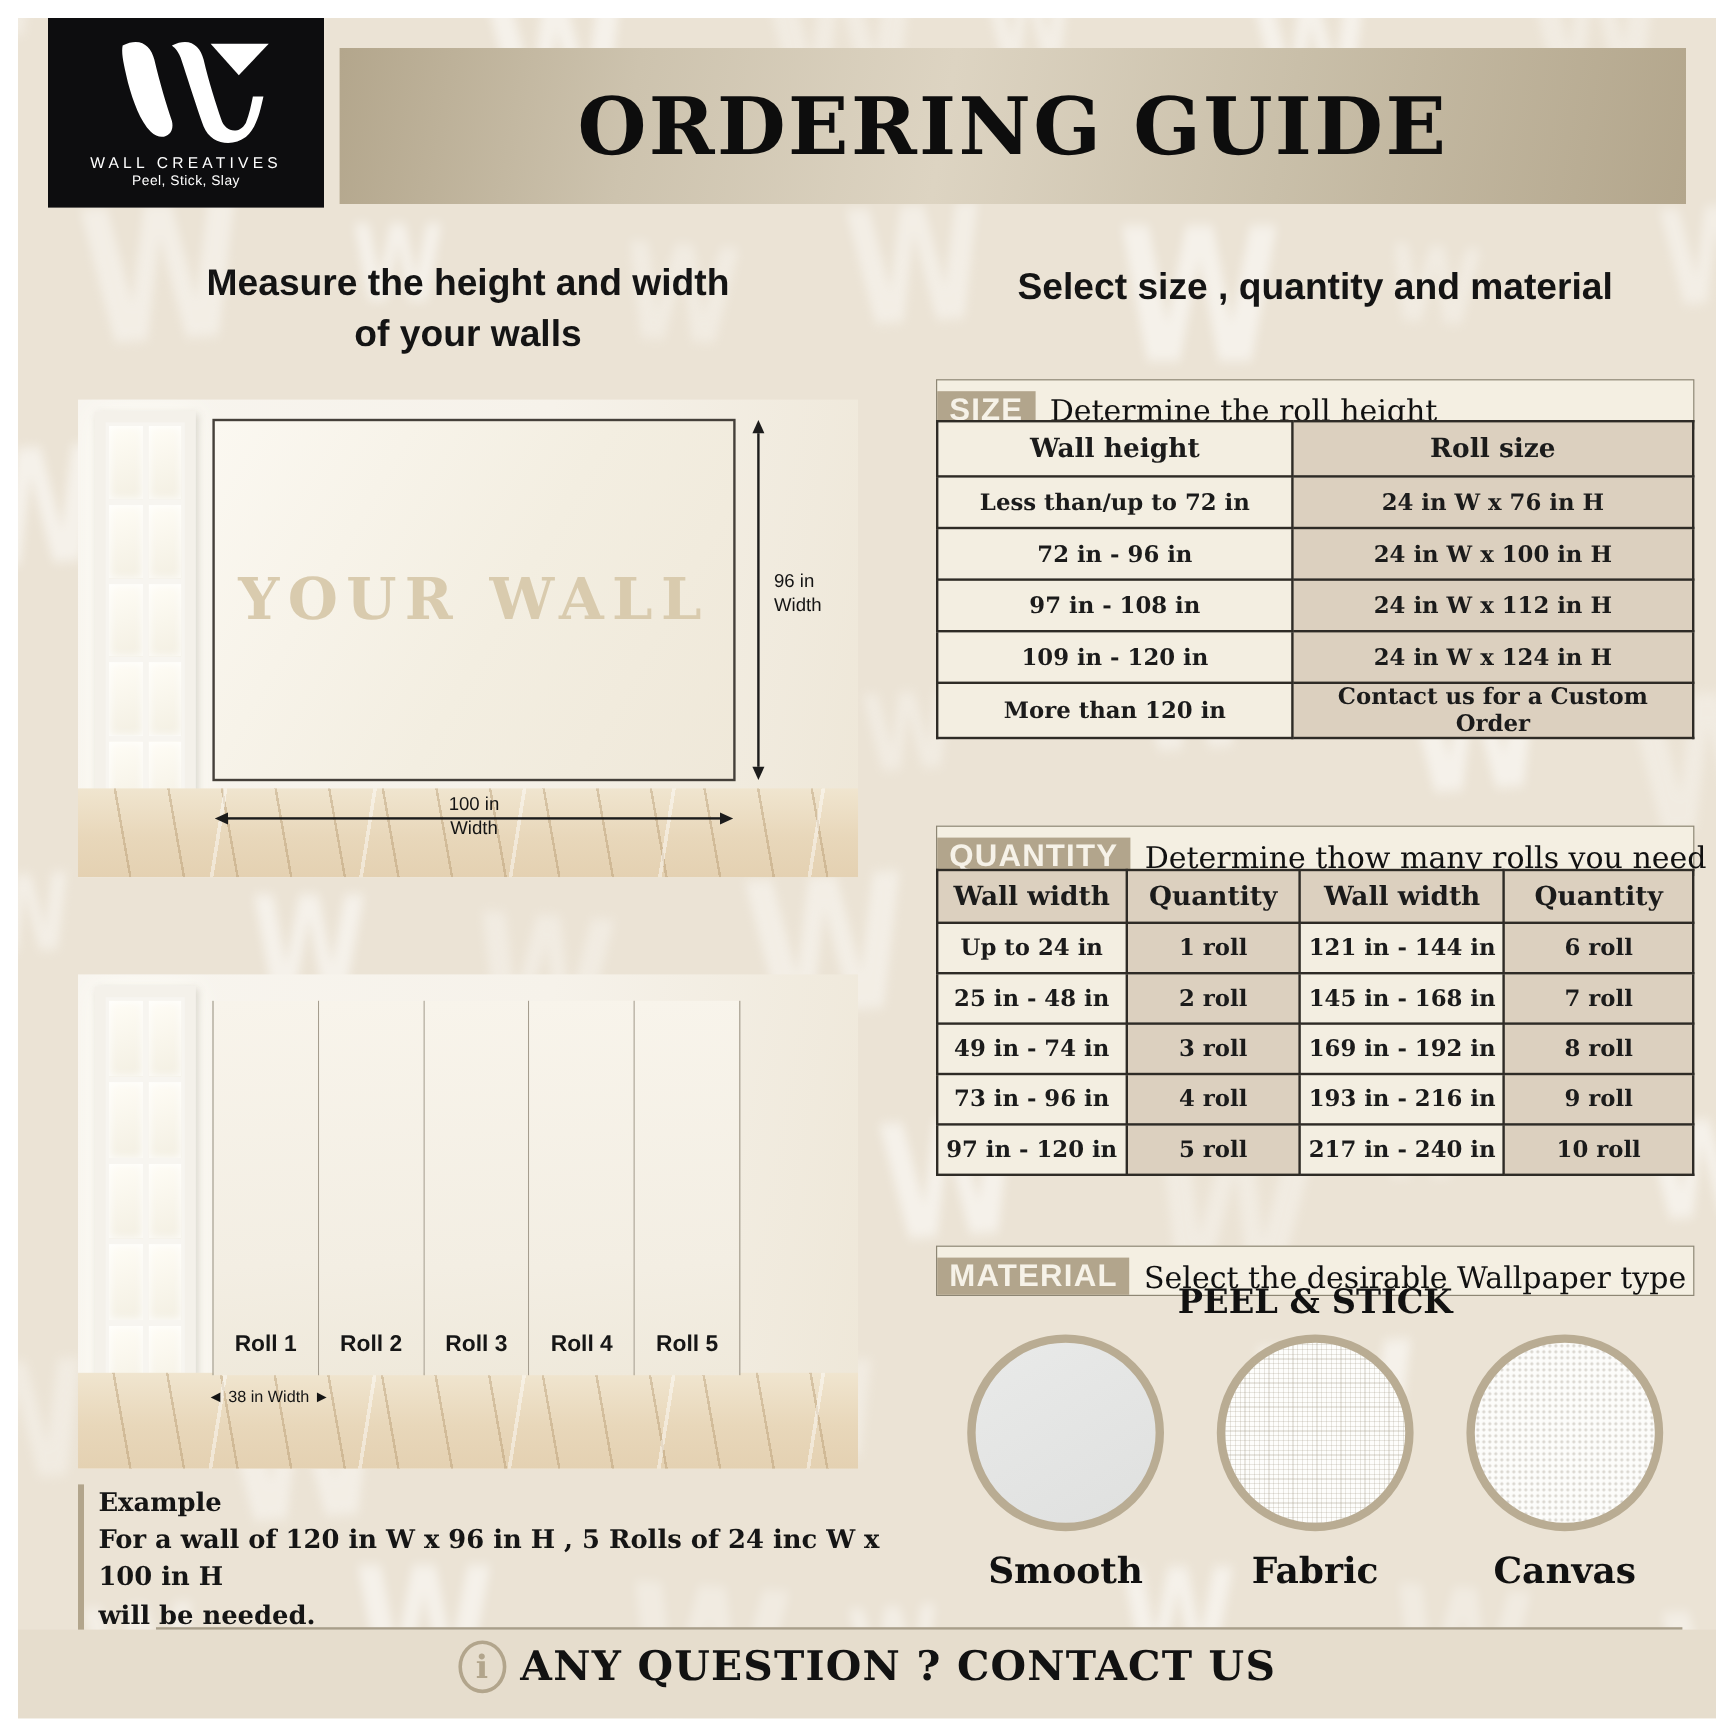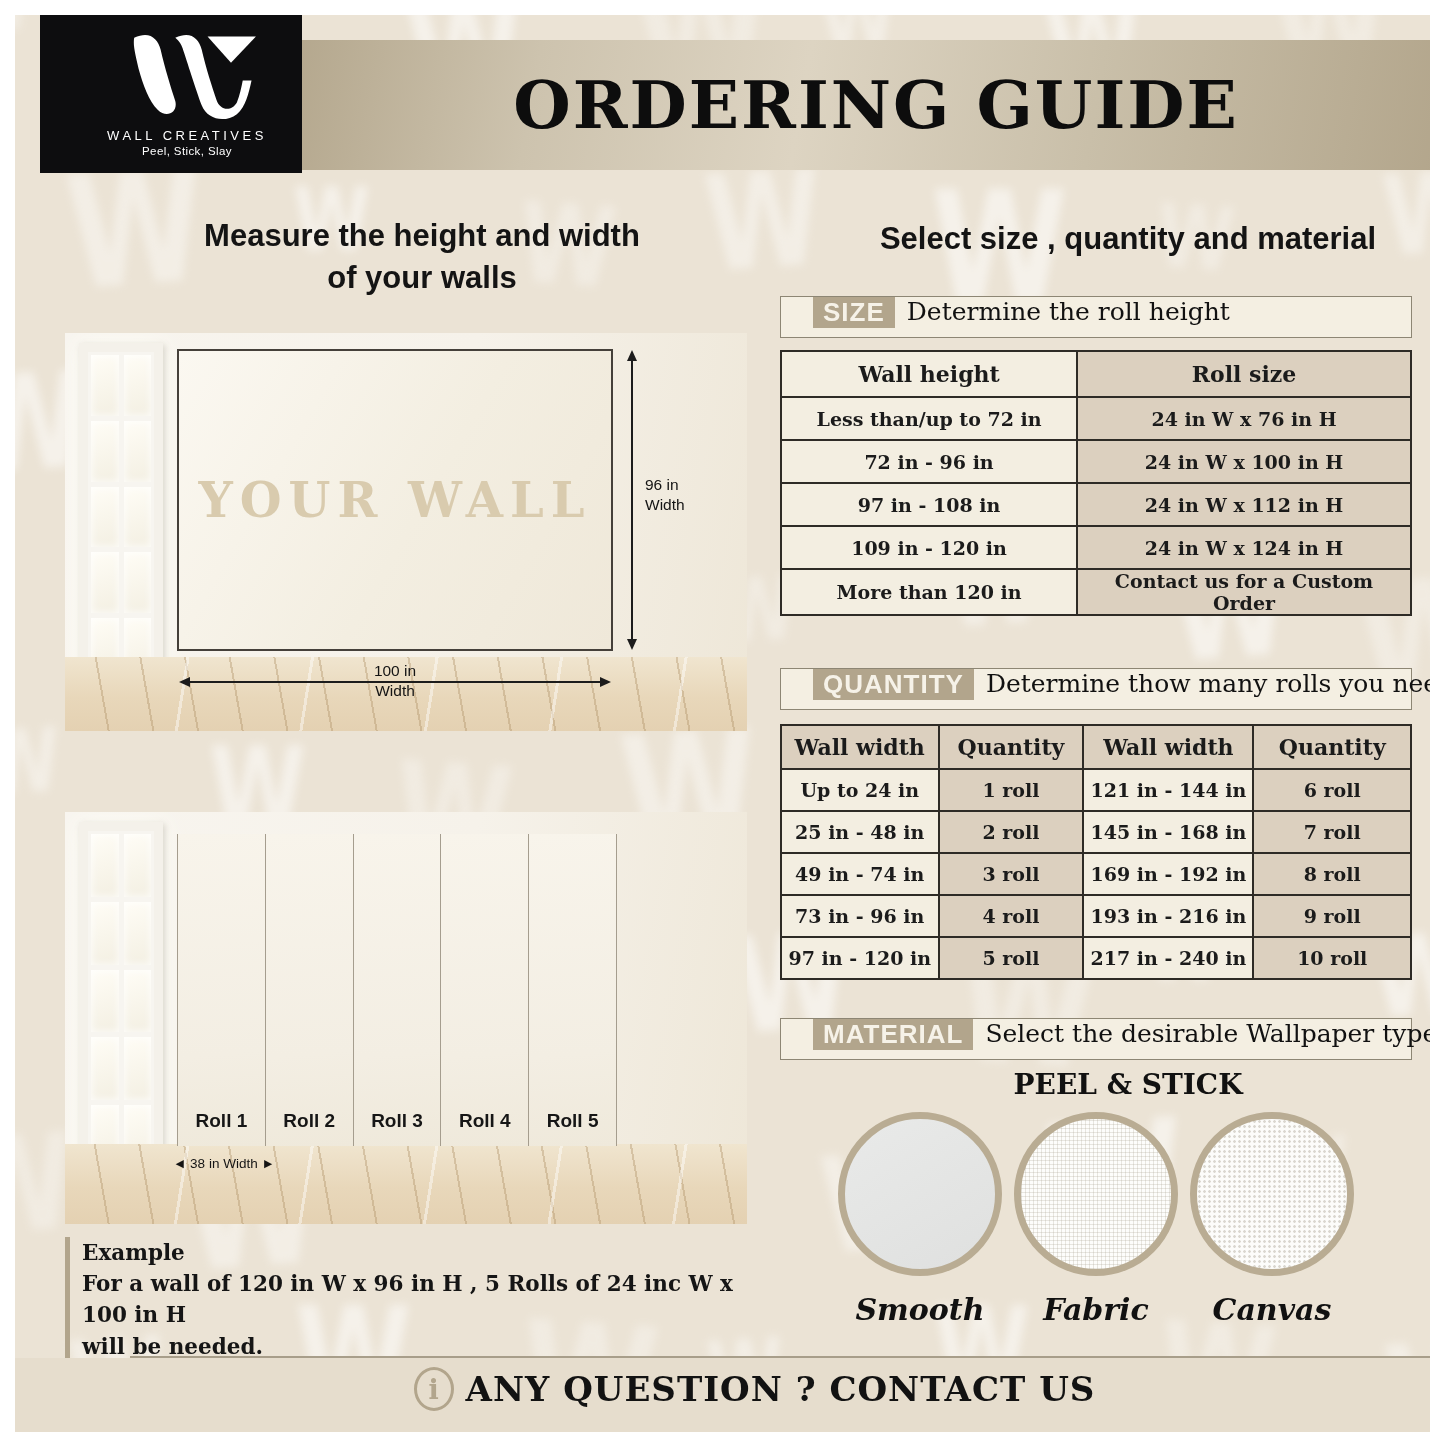--- a/index.html
+++ b/index.html
@@ -9,21 +9,21 @@
   }
   .page{
     position:absolute;left:15px;top:15px;right:15px;bottom:13px;
     background:#ebe3d5;overflow:hidden;
   }
   .wm-layer{position:absolute;inset:0;z-index:0;pointer-events:none;}
   .wm-layer span{
     position:absolute;font-family:"DejaVu Sans",sans-serif;font-weight:bold;
     color:#ffffff;filter:blur(4px);pointer-events:none;line-height:1;
   }
-  .abs{position:absolute;z-index:2;padding-left:32px;}
+  .abs{position:absolute;z-index:2;}
 
   
   .logo-box{
     left:25px;top:-5px;width:230px;height:163px;background:#0d0d0f;
     display:flex;flex-direction:column;align-items:center;justify-content:flex-start;
     z-index:3;
   }
   .logo-box svg{margin-top:22px;}
   .brand-name{color:#fff;font-size:13px;letter-spacing:3.5px;margin-top:8px;font-weight:500;}
   .brand-tagline{color:#fff;font-size:11.5px;margin-top:2px;letter-spacing:.4px;}
@@ -111,21 +111,21 @@
 
   
   .example{
     left:50px;top:1222px;width:660px;border-left:5px solid #b2a58c;padding-left:12px;
     font-family:"DejaVu Serif",serif;font-weight:bold;color:#151515;font-size:21.5px;line-height:1.45;
   }
 
   
   .section-bar{
     left:765px;width:632px;height:42px;background:#f4efe2;border:1px solid #8d8674;
-    display:flex;align-items:flex-start;box-sizing:border-box;
+    display:flex;align-items:flex-end;box-sizing:border-box;margin-top:20px;
   }
   .badge{
     background:#b2a58c;color:#f6f2e8;font-weight:bold;font-size:26px;
     display:flex;align-items:center;padding:0 10px;letter-spacing:1px;
   }
   .bar-title{
     font-family:"DejaVu Serif",serif;font-weight:normal;font-size:25px;color:#111;
     display:flex;align-items:center;margin-left:12px;white-space:nowrap;
   }
   .size-bar{top:281px;}
@@ -149,21 +149,21 @@
   .size-table td{height:41px;}
   .qty-table{top:709px;}
   .qty-table th{height:42px;font-size:21px;}
   .qty-table td{height:40px;font-size:18px;}
 
   
   .peel-stick{
     left:765px;top:1053px;width:632px;text-align:center;
     font-family:"DejaVu Serif",serif;font-weight:bold;font-size:28px;color:#111;
   }
-  .swatches{left:785px;top:1097px;width:592px;display:flex;font-style:italic;}
+  .swatches{left:785px;top:1097px;width:592px;display:flex;justify-content:space-between;}
   .swatch{display:flex;flex-direction:column;align-items:center;width:176px;}
   .circle{
     width:150px;height:150px;border-radius:50%;border:7px solid #b9ac93;
     box-sizing:content-box;
   }
   .circle.smooth{background:linear-gradient(150deg,#e9eae9,#dfe0df);}
   .circle.fabric{
     background:
       repeating-linear-gradient(0deg,rgba(155,145,125,.22) 0 1px,rgba(255,255,255,0) 1px 4px),
       repeating-linear-gradient(90deg,rgba(155,145,125,.22) 0 1px,rgba(255,255,255,0) 1px 4px),

